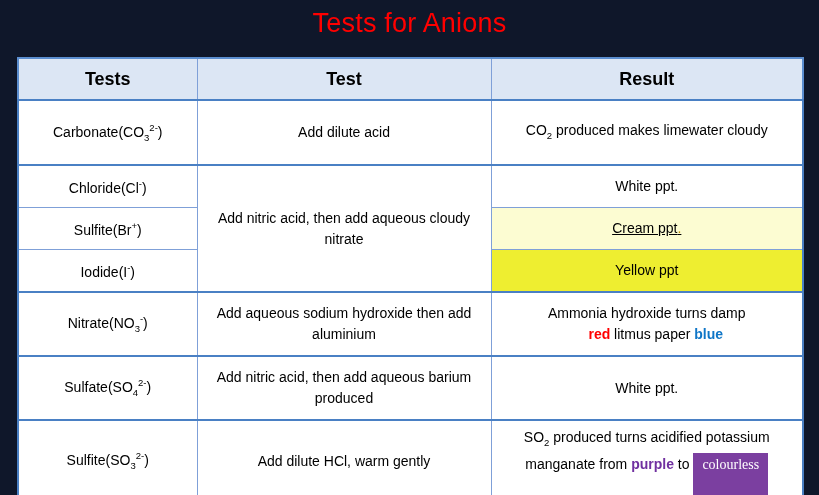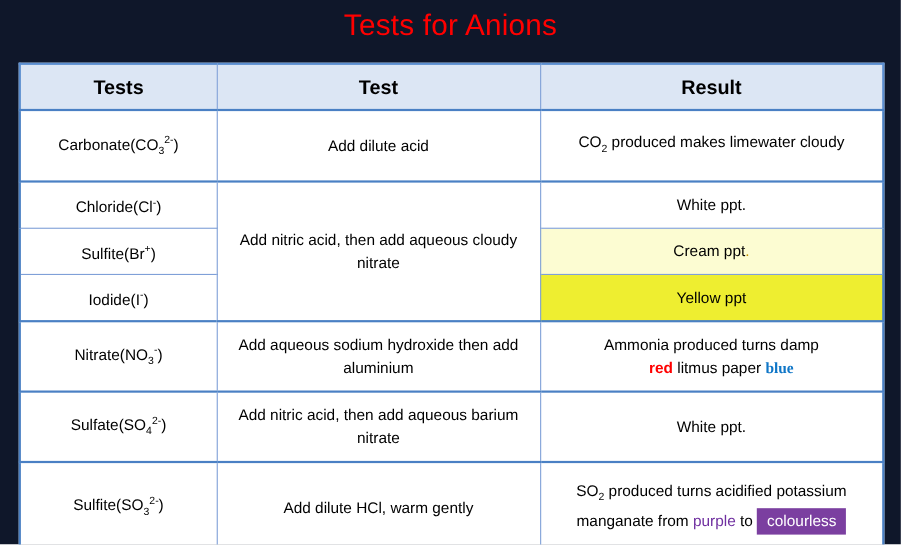--- a/index.html
+++ b/index.html
@@ -81,34 +81,35 @@
     font-weight: bold;
     font-size: 16.5px;
   }
 
   .h-tall   { height: 59px; }
   .h-short  { height: 37px; margin-left: 48px; }
   .h-mid    { height: 58px; }
   .h-big    { height: 76px; }
 
   
-  .bg-cream  { background: #fcfcd2; }
+  .bg-cream  { background: #fcfcd2; text-decoration: underline; }
   .bg-yellow { background: #eeee30; }
 
   
   .em-red    { color: #ff0000; font-weight: bold; margin-left: 18px; }
-  .em-blue   { color: #0f76c7; font-weight: bold; font-family: Liberation Serif, serif; }
-  .em-purple { color: #7030a0; font-weight: normal; }
+  .em-blue   { color: #0f76c7; font-weight: bold; }
+  .em-purple { color: #7030a0; font-weight: bold; }
   .dot-olive { color: #bf9000; }
   .chip-colourless {
     background: #7b3fa0;
     color: #ffffff;
-    padding: 1px 9px 2px 9px;
+    padding: 1px 9px 20px 9px;
     display: inline-block;
     line-height: 21px;
+    font-family: Liberation Serif, serif;
   }
   sub, sup { font-size: 0.68em; }
   sup { vertical-align: super; }
   sub { vertical-align: sub; }
   .nowrap { white-space: nowrap; }
 </style>
 </head>
 <body>
 
 <div id="page">
@@ -163,30 +164,30 @@
         </td>
         <td class="h-short edge-right grp-bottom bg-yellow">Yellow ppt</td>
       </tr>
 
       <tr>
         <td class="anion-cell h-mid edge-left grp-bottom">
           <span class="nowrap"><span>Nitrate</span>(<span>NO</span><sub>3</sub><sup>-</sup>)</span>
         </td>
         <td class="h-mid grp-bottom">Add aqueous sodium hydroxide then add aluminium</td>
         <td class="h-mid edge-right grp-bottom">
-          <span>Ammonia produced turns damp</span><br>
+          <span>Ammonia hydroxide turns damp</span><br>
           <span class="em-red">red</span><span> litmus paper </span><span class="em-blue">blue</span>
         </td>
       </tr>
 
       <tr>
         <td class="anion-cell h-mid edge-left grp-bottom">
           <span class="nowrap"><span>Sulfate</span>(<span>SO</span><sub>4</sub><sup>2-</sup>)</span>
         </td>
-        <td class="h-mid grp-bottom">Add nitric acid, then add aqueous barium nitrate</td>
+        <td class="h-mid grp-bottom">Add nitric acid, then add aqueous barium produced</td>
         <td class="h-mid edge-right grp-bottom">White ppt.</td>
       </tr>
 
       <tr>
         <td class="anion-cell h-big edge-left grp-bottom">
           <span class="nowrap"><span>Sulfite</span>(<span>SO</span><sub>3</sub><sup>2-</sup>)</span>
         </td>
         <td class="h-big grp-bottom">Add dilute HCl, warm gently</td>
         <td class="h-big edge-right grp-bottom">
           <span>SO</span><sub>2</sub><span> produced turns acidified potassium manganate from </span><span class="em-purple">purple</span><span> to </span><span class="chip-colourless">colourless</span>

